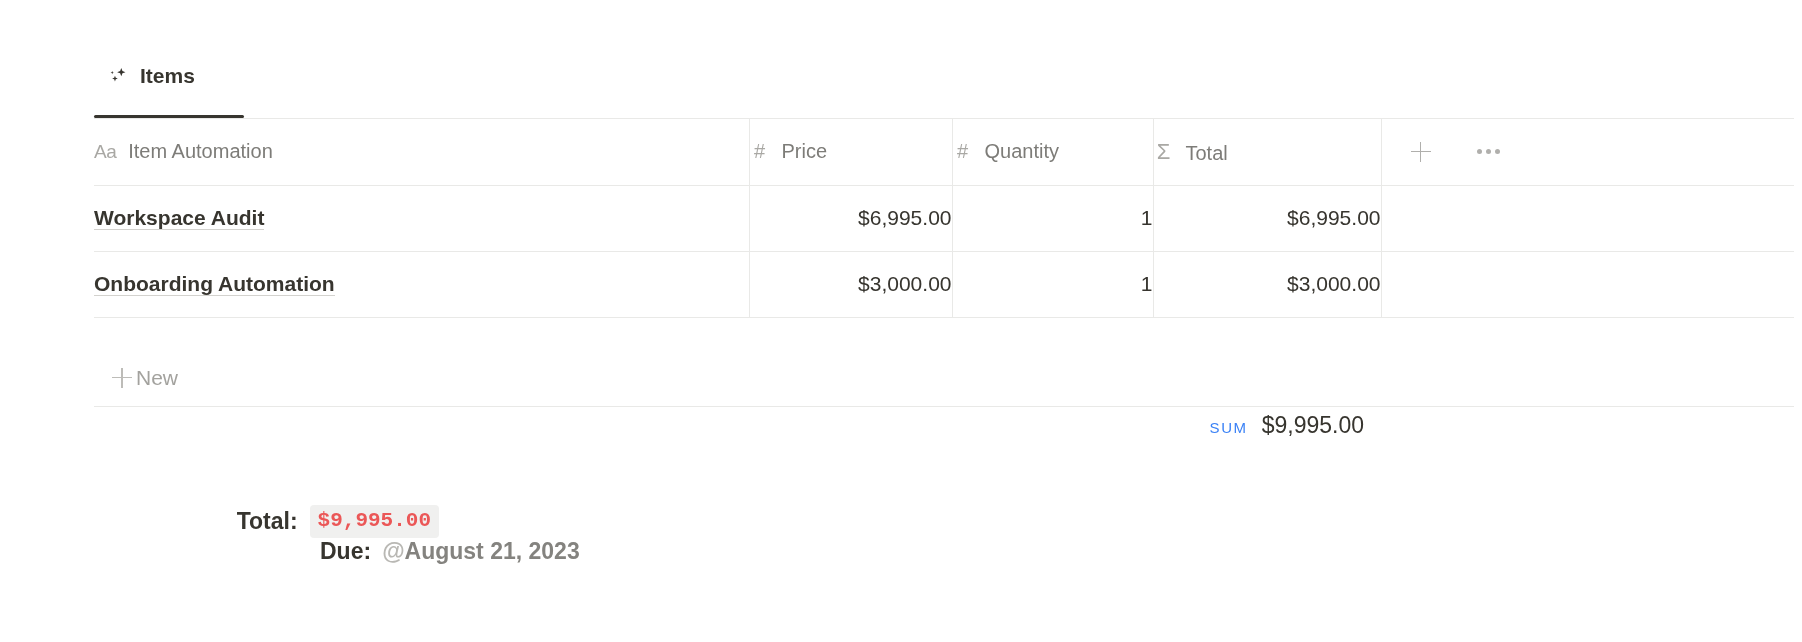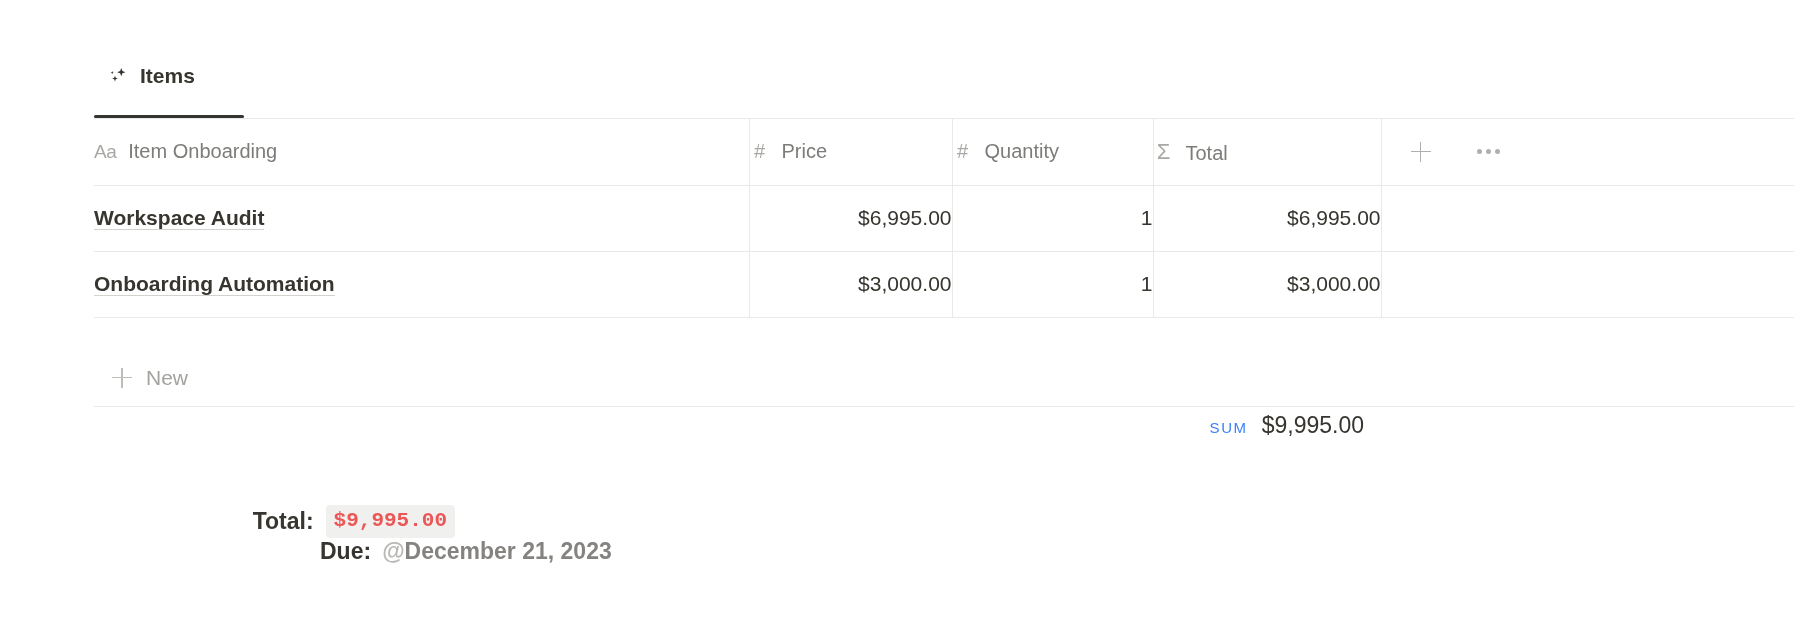--- a/index.html
+++ b/index.html
@@ -181,21 +181,21 @@
 
   
   .new-row {
     position: absolute;
     left: 94px;
     top: 349px;
     width: 1700px;
     height: 58px;
     display: flex;
     align-items: center;
-    gap: 14px;
+    gap: 4px;
     padding-left: 18px;
     box-sizing: border-box;
     border-bottom: 1px solid #e9e9e7;
     color: #a3a29e;
     font-size: 21px;
     cursor: pointer;
   }
   .new-row .plus-glyph::before,
   .new-row .plus-glyph::after { background: #bdbcb8; }
 
@@ -294,21 +294,21 @@
           <col class="col-price">
           <col class="col-qty">
           <col class="col-total">
           <col class="col-actions">
       </colgroup>
       <thead>
         <tr>
           <th class="head-cell">
             <div class="head-inner">
               <span class="hicon aa">Aa</span>
-              <span class="head-label">Item Onboarding</span>
+              <span class="head-label">Item Automation</span>
             </div>
           </th>
           <th class="head-cell">
             <div class="head-inner">
               <span class="hicon">#</span>
               <span class="head-label">Price</span>
             </div>
           </th>
           <th class="head-cell">
             <div class="head-inner">
@@ -371,17 +371,17 @@
     <span class="sum-value">$9,995.00</span>
   </div>
 
   <div class="footer-line">
     <div class="footer-total">
       <span class="footer-label">Total:</span>
       <span class="code-chip">$9,995.00</span>
     </div>
     <div class="footer-due">
       <span class="footer-label">Due:</span>
-      <span class="date-mention"><span class="at">@</span><span>December 21, 2023</span></span>
+      <span class="date-mention"><span class="at">@</span><span>August 21, 2023</span></span>
     </div>
   </div>
 
 </div>
 
 </body></html>

